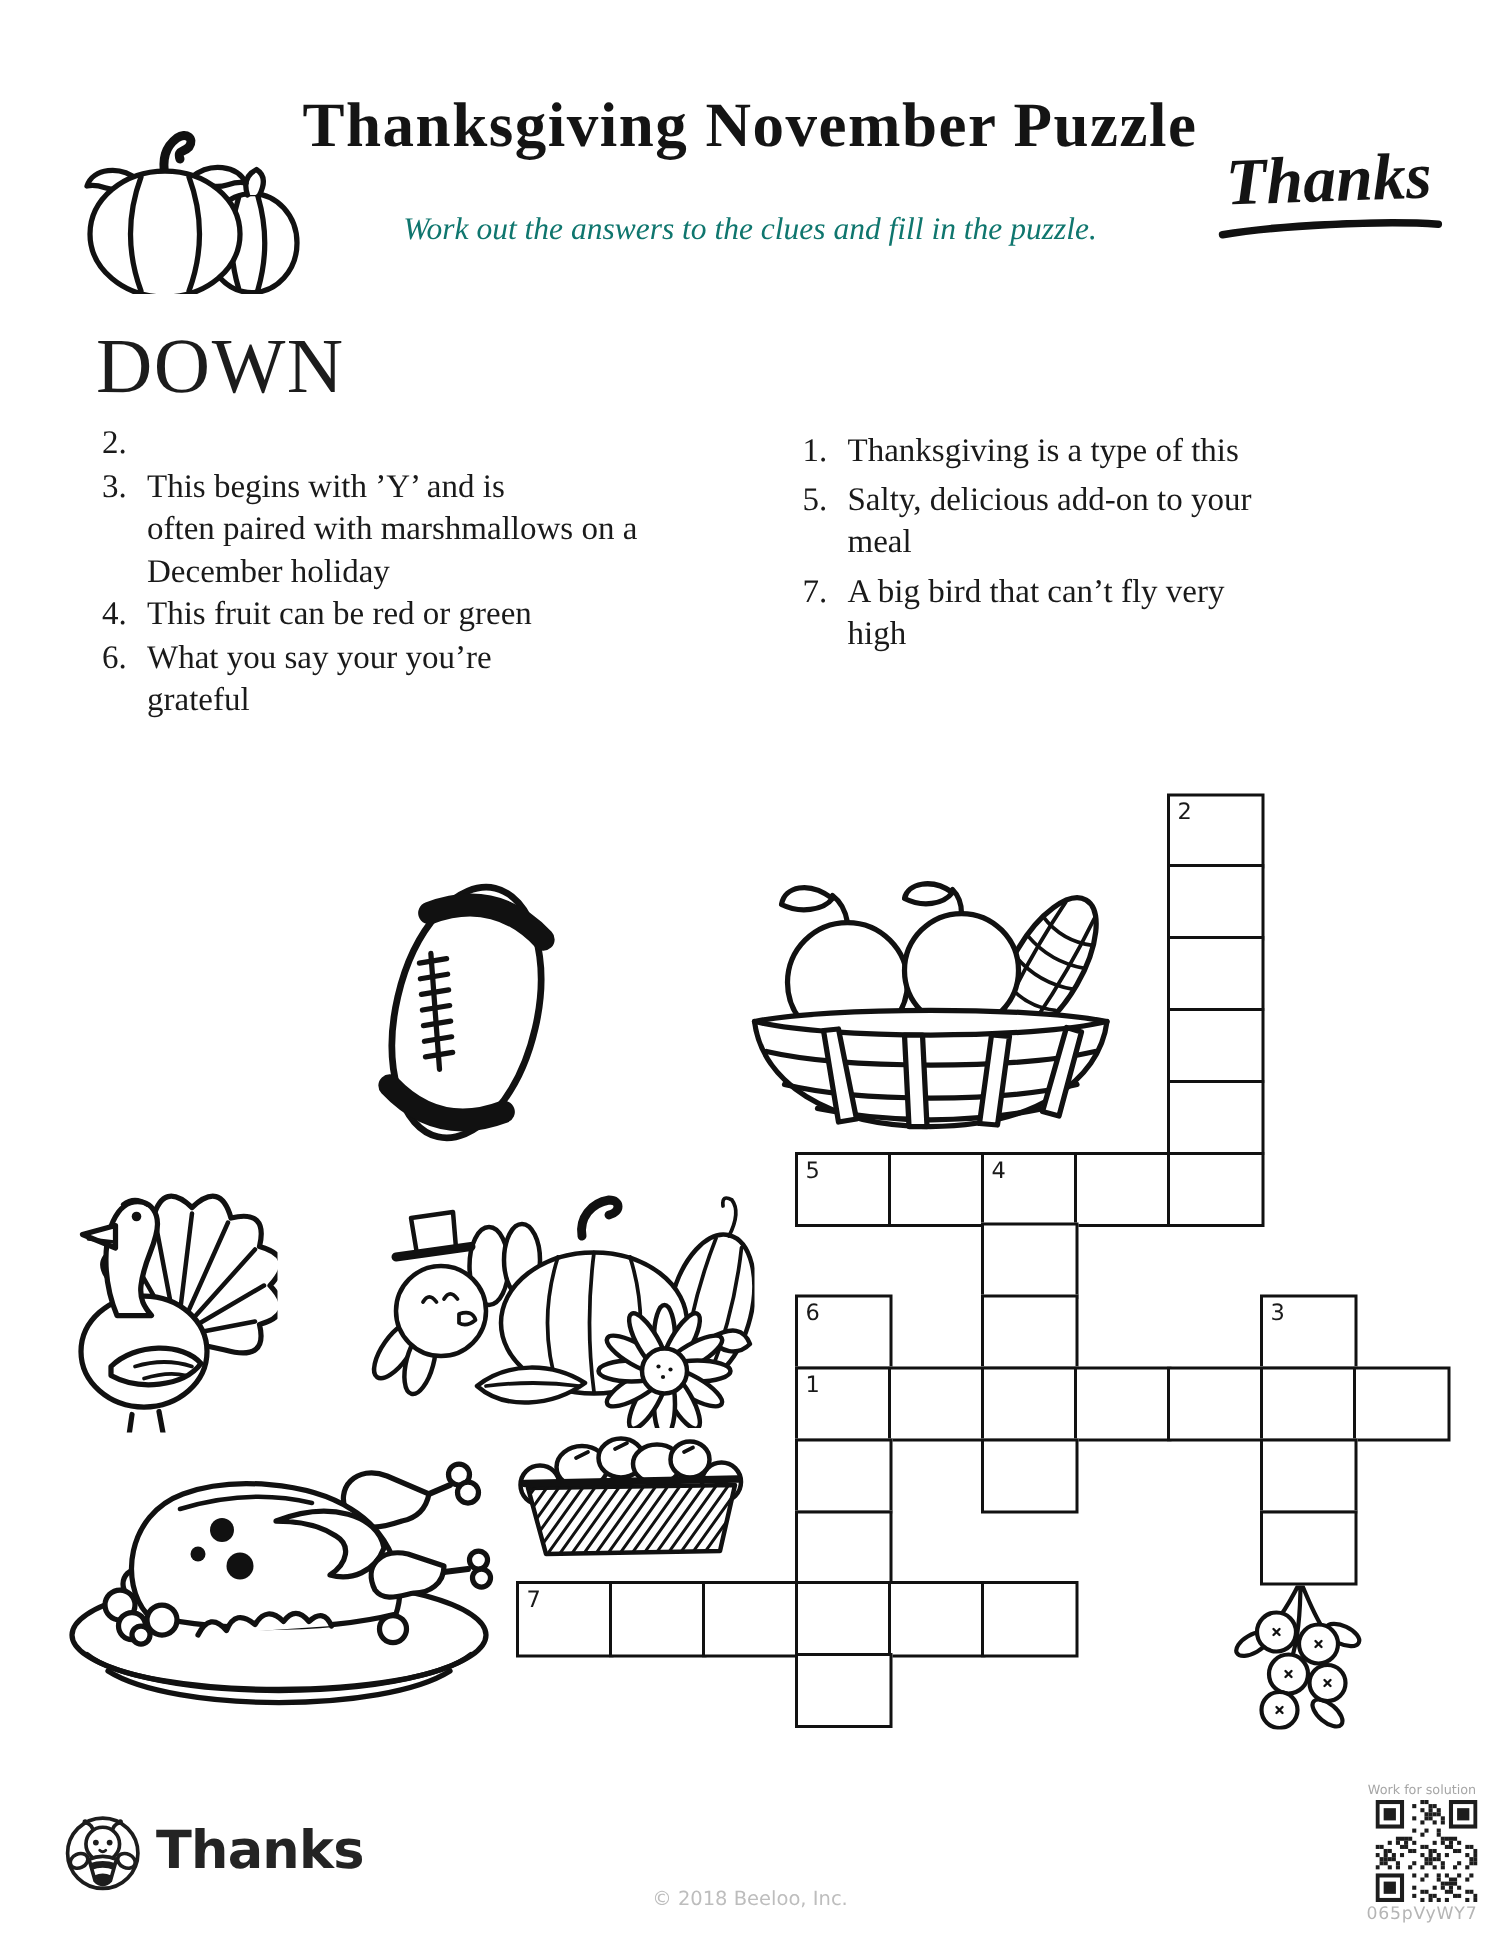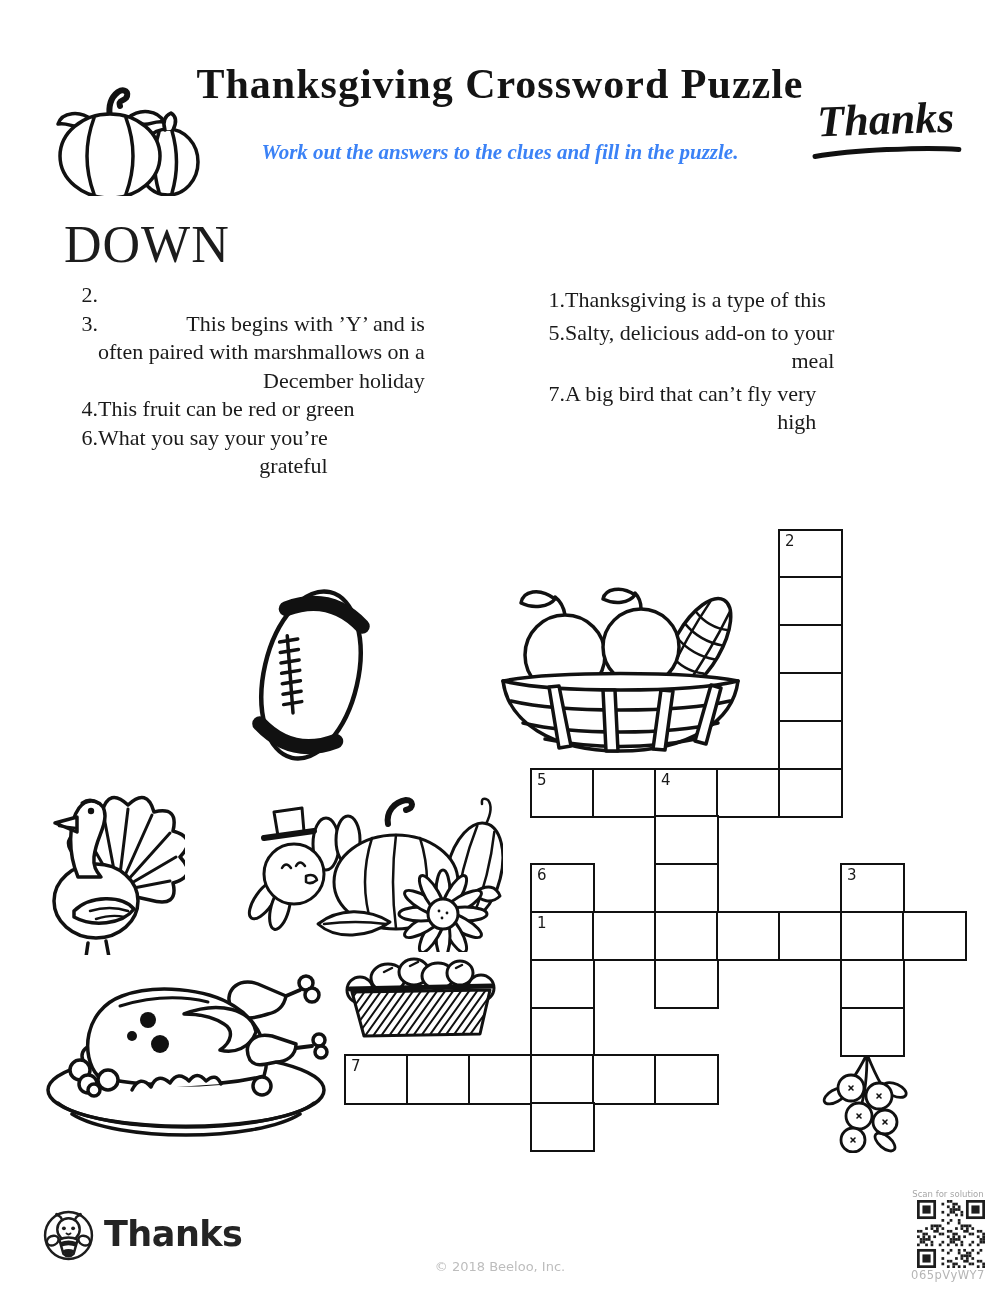--- a/index.html
+++ b/index.html
@@ -1,24 +1,24 @@
 <!DOCTYPE html>
 <html><head>
 <meta charset="utf-8">
 <style>
   html,body{margin:0;padding:0;background:#e8e8e8;}
   .page{position:relative;width:1000px;height:1294px;margin:0 auto;background:#ffffff;
         font-family:"Liberation Serif",serif;color:#1a1a1a;overflow:hidden;}
-  .abs{position:absolute;text-align:right;}
+  .abs{position:absolute;}
 
   
   .title{left:0;right:0;top:60px;text-align:center;font-size:42px;font-weight:bold;
          letter-spacing:1px;color:#141414;}
   .subtitle{left:0;right:0;top:140px;text-align:center;font-size:21px;font-style:italic;
-            font-weight:bold;color:#3b82f6;}
+            font-weight:normal;color:#0f766e;}
   .thanks{left:806px;top:94px;width:160px;text-align:center;font-size:44px;font-weight:bold;
           font-style:italic;transform:rotate(-2deg);color:#141414;}
   .thanks svg{display:block;margin:2px auto 0;}
 
   
   .clue-head{font-size:52px;line-height:1;letter-spacing:1px;color:#1c1c1c;font-weight:normal;margin:0;}
   .down-head{left:64px;top:219px;}
   .across-head{left:533px;top:219px;}
   .clue-list{font-size:22px;line-height:28.5px;}
   .down-list{left:68px;top:281px;width:470px;}
@@ -60,21 +60,21 @@
       <path d="M140,65 Q149,96 140,127" fill="none"></path>
       <path d="M60,54 C48,44 30,46 26,58 C36,56 40,62 48,60 C52,64 58,62 60,54 Z"></path>
       <path d="M96,52 C108,42 126,44 132,56 C122,54 118,60 110,58 C104,62 98,60 96,52 Z"></path>
       <path d="M78,52 C76,40 78,32 86,26 C92,22 98,26 94,32 C90,36 86,34 88,40" fill="none" stroke-width="6"></path>
       <ellipse cx="78" cy="90" rx="50" ry="42"></ellipse>
       <path d="M62,52 Q48,90 62,128" fill="none"></path>
       <path d="M94,52 Q108,90 94,128" fill="none"></path>
     </g>
   </svg>
 
-  <h1 class="abs title" style="margin:0;">Thanksgiving Crossword Puzzle</h1>
+  <h1 class="abs title" style="margin:0;">Thanksgiving November Puzzle</h1>
   <div class="abs subtitle">Work out the answers to the clues and fill in the puzzle.</div>
 
   <div class="abs thanks">
     <span>Thanks</span>
     <svg width="150" height="10" viewBox="0 0 150 10">
       <path d="M3,7 C40,2 110,1 147,5" stroke="#111" stroke-width="5" fill="none" stroke-linecap="round"></path>
     </svg>
   </div>
 
   <h2 class="abs clue-head down-head">DOWN</h2>
@@ -344,21 +344,21 @@
       <ellipse cx="10.5" cy="31" rx="6" ry="4.5" transform="rotate(-25 10.5 31)" fill="#fff"></ellipse>
       <ellipse cx="41.5" cy="31" rx="6" ry="4.5" transform="rotate(25 41.5 31)" fill="#fff"></ellipse>
       <path d="M17,30 Q26,26 35,30 L31,44 Q26,49 21,44 Z" fill="#fff"></path>
       <path d="M17.5,32.5 Q26,29.5 34.5,32.5 L33.3,37 Q26,34 18.7,37 Z" fill="#1d1d1d" stroke="none"></path>
       <path d="M20.5,40.5 Q26,38 31.5,40.5 L29.5,45 Q26,47 22.5,45 Z" fill="#1d1d1d" stroke="none"></path>
     </g>
   </svg>
   <div class="abs brand-word">Thanks</div>
   <div class="abs copyright">© 2018 Beeloo, Inc.</div>
 
-  <div class="abs qr-caption">Scan for solution</div>
+  <div class="abs qr-caption">Work for solution</div>
   <svg class="illus" style="left:917px;top:1200px" width="68" height="68" viewBox="0 0 68 68">
       <rect x="0.00" y="0.00" width="19.04" height="19.04" fill="#1d1d1d"></rect>
       <rect x="2.72" y="2.72" width="13.60" height="13.60" fill="#ffffff"></rect>
       <rect x="5.44" y="5.44" width="8.16" height="8.16" fill="#1d1d1d"></rect>
       <rect x="48.96" y="0.00" width="19.04" height="19.04" fill="#1d1d1d"></rect>
       <rect x="51.68" y="2.72" width="13.60" height="13.60" fill="#ffffff"></rect>
       <rect x="54.40" y="5.44" width="8.16" height="8.16" fill="#1d1d1d"></rect>
       <rect x="0.00" y="48.96" width="19.04" height="19.04" fill="#1d1d1d"></rect>
       <rect x="2.72" y="51.68" width="13.60" height="13.60" fill="#ffffff"></rect>
       <rect x="5.44" y="54.40" width="8.16" height="8.16" fill="#1d1d1d"></rect>

